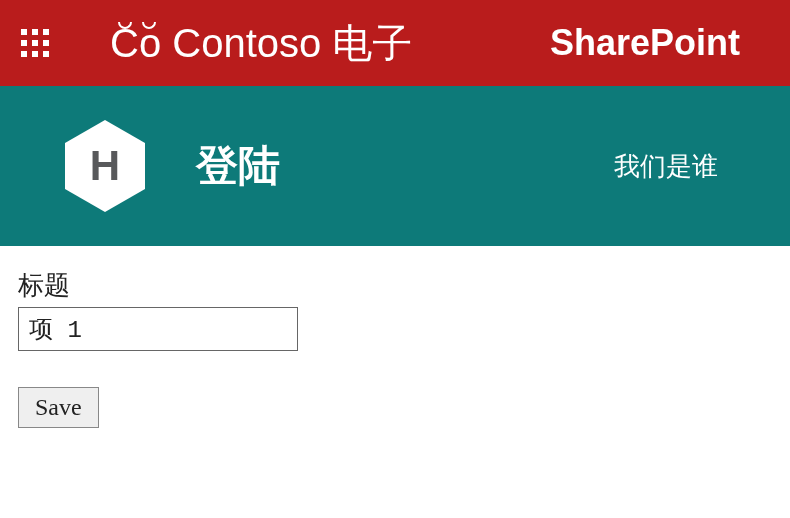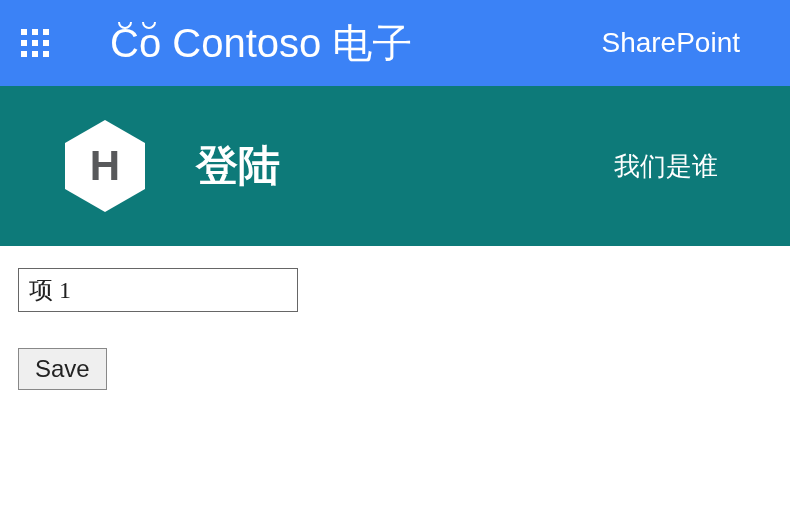--- a/index.html
+++ b/index.html
@@ -4,21 +4,21 @@
 <style>
   * { box-sizing: border-box; margin: 0; padding: 0; }
   body {
     font-family: "Segoe UI", -apple-system, sans-serif;
     width: 790px;
     height: 518px;
     background: #fff;
     overflow: hidden;
   }
   .suite-bar {
-    background: #3b82f6;
+    background: #b91c1c;
     color: #fff;
     height: 86px;
     display: flex;
     align-items: center;
     padding: 0 20px 0 0;
     position: relative;
   }
   .waffle {
     width: 70px;
     height: 86px;
@@ -58,22 +58,22 @@
     border-top: none;
     border-radius: 0 0 10px 10px;
   }
   .brand-text {
     font-size: 40px;
     font-weight: 400;
     color: #fff;
     white-space: nowrap;
   }
   .suite-link {
-    font-size: 28px;
-    font-weight: 400;
+    font-size: 36px;
+    font-weight: 700;
     color: #fff;
     padding-right: 30px;
   }
   .site-header {
     background: #0d7a79;
     color: #fff;
     height: 160px;
     display: flex;
     align-items: center;
     padding: 0 40px 0 60px;
@@ -125,35 +125,35 @@
     color: #222;
     margin-bottom: 4px;
   }
   .text-input {
     width: 280px;
     height: 44px;
     font-size: 24px;
     padding: 4px 10px;
     border: 1px solid #666;
     background: #fff;
-    font-family: Liberation Serif, serif;
+    font-family: Liberation Mono, monospace;
     color: #222;
   }
   .button-row {
     margin-top: 36px;
     display: flex;
     gap: 12px;
   }
   .btn {
     font-size: 24px;
     padding: 6px 16px;
     border: 1px solid #888;
     background: #efefef;
     cursor: pointer;
-    font-family: Liberation Sans, sans-serif;
+    font-family: Liberation Serif, serif;
     color: #222;
   }
 </style>
 </head>
 <body>
 
 <div class="suite-bar">
   <div class="waffle">
     <div class="waffle-grid">
       <span></span>
@@ -183,17 +183,18 @@
       <span>H</span>
     </div>
   </div>
   <div class="site-title">登陆</div>
   <div class="site-nav">
     <span class="site-nav-item">我们是谁</span>
   </div>
 </div>
 
 <div class="form-area">
+  <div class="field-label">标题</div>
   <input type="text" class="text-input" value="项 1" style="">
   <div class="button-row">
     <button class="btn">Save</button>
   </div>
 </div>
 
 </body></html>

